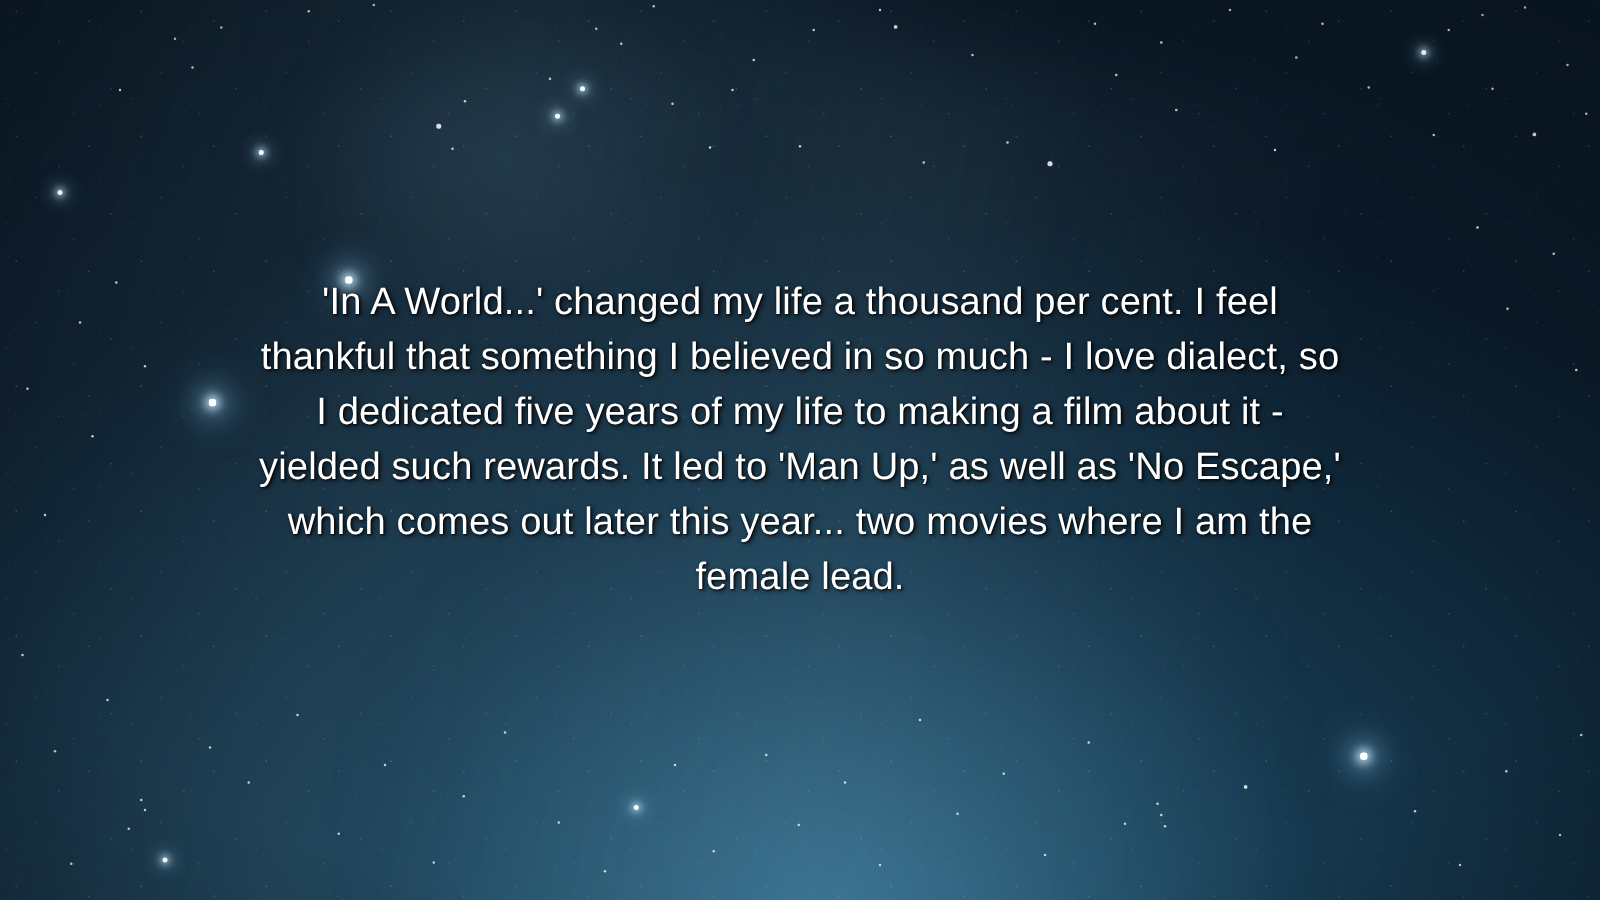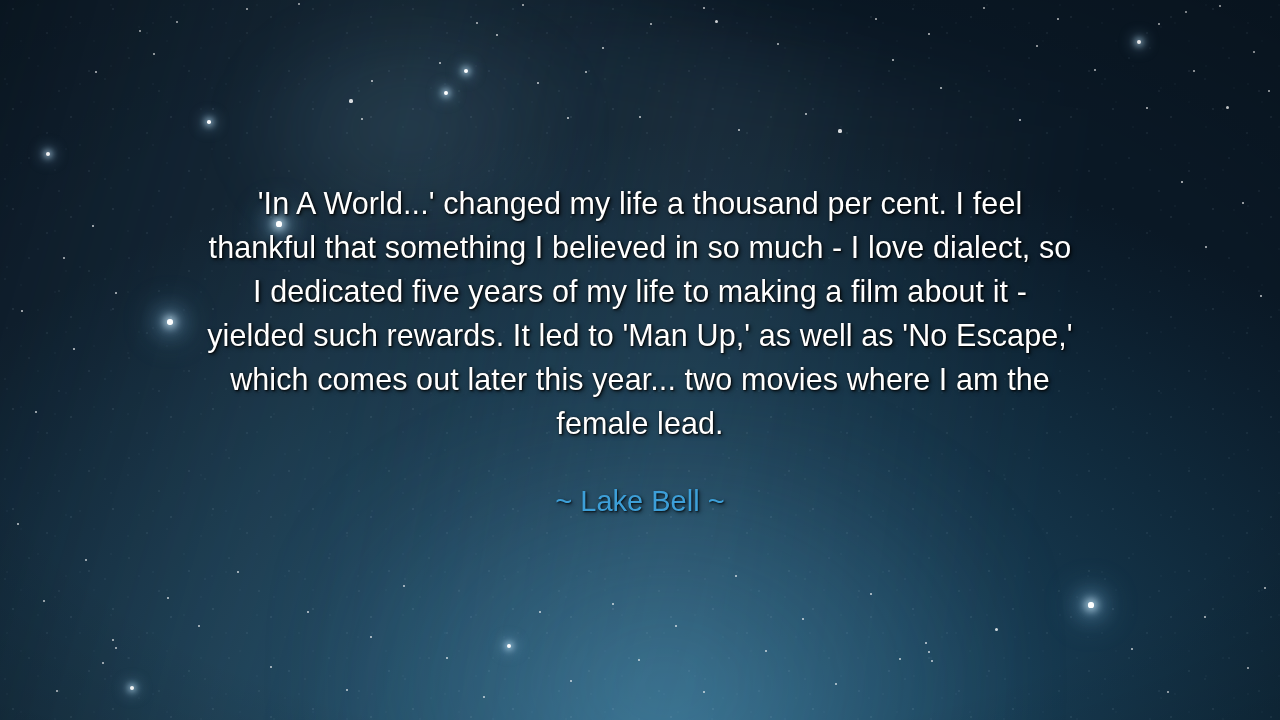--- a/index.html
+++ b/index.html
@@ -292,17 +292,16 @@
   <div class="vignette"></div>
 
   <div class="quote-block">
     <div class="quote-inner">
       <p class="quote-text">'In A World...' changed my life a thousand per cent. I feel
 thankful that something I believed in so much - I love dialect, so
 I dedicated five years of my life to making a film about it -
 yielded such rewards. It led to 'Man Up,' as well as 'No Escape,'
 which comes out later this year... two movies where I am the
 female lead.</p>
-      <p class="attribution">~ Lake Bell ~</p>
     </div>
   </div>
 
 </div>
 
 </body></html>

